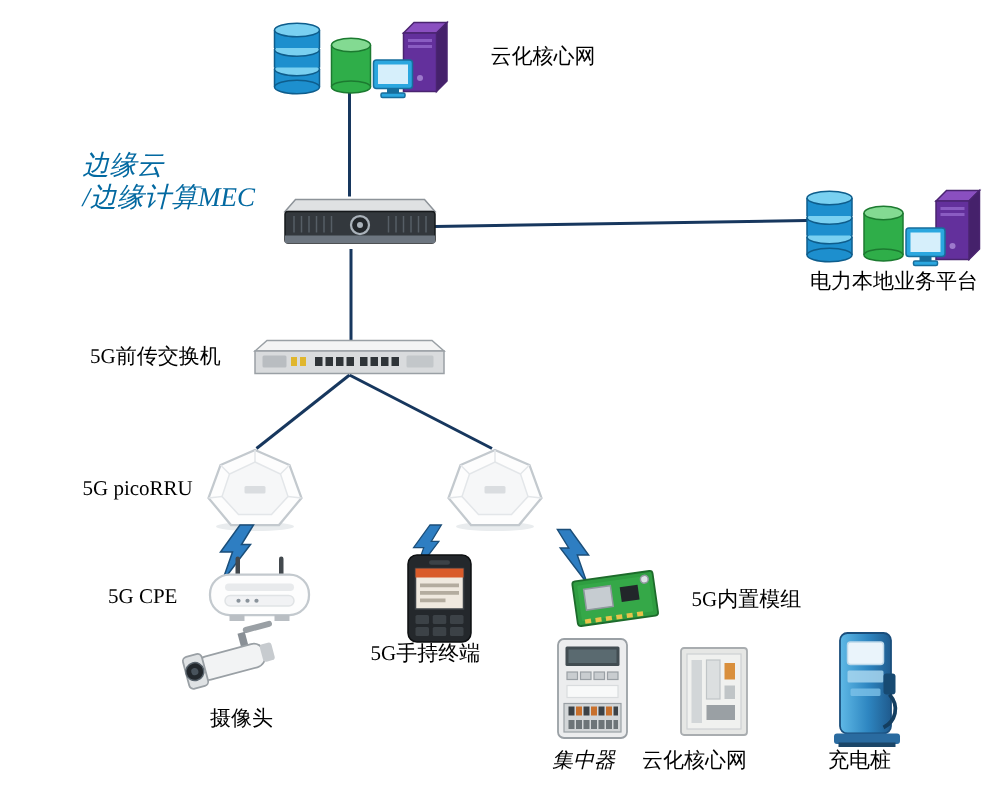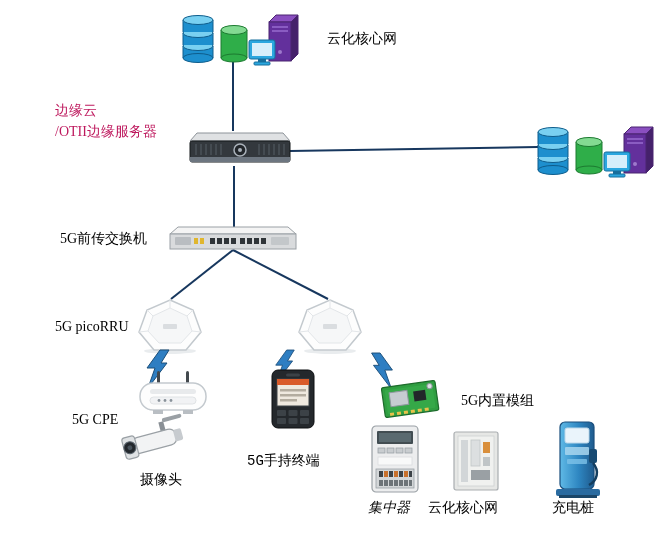--- a/index.html
+++ b/index.html
@@ -3,21 +3,21 @@
 <meta charset="utf-8">
 <style>
   html,body { margin:0; padding:0; background:#ffffff; }
   .canvas {
     position:relative; width:659px; height:534px; background:#ffffff;
     font-family:"Liberation Serif","DejaVu Serif",serif; overflow:hidden;margin-left:27px;
   }
   .node { position:absolute; }
   .node svg { display:block; overflow:visible; }
   .lbl { position:absolute; font-size:14px; line-height:16px; color:#000; white-space:nowrap; }
-  .lbl-multi { position:absolute; font-size:14px; line-height:21px; color:#be185d; white-space:nowrap; }
+  .lbl-multi { position:absolute; font-size:18px; line-height:21px; color:#0369a1; white-space:nowrap;font-style:italic; }
   .wires { position:absolute; left:0; top:0; pointer-events:none; }
 </style>
 </head>
 <body>
 
 <div class="canvas">
 
   <svg class="wires" width="659" height="534" viewBox="0 0 659 534">
     <line x1="206" y1="62" x2="206" y2="131" stroke="#17375e" stroke-width="2"></line>
     <line x1="207" y1="166" x2="207" y2="227" stroke="#17375e" stroke-width="2"></line>
@@ -86,21 +86,21 @@
           <line x1="87" y1="16" x2="87" y2="27"></line>
         <line x1="92" y1="16" x2="92" y2="27"></line>
           <line x1="97" y1="16" x2="97" y2="27"></line>
       </g>
       <circle cx="53" cy="22" r="6" fill="#22262a" stroke="#aab2ba" stroke-width="1.5"></circle>
       <circle cx="53" cy="22" r="2" fill="#aab2ba"></circle>
     </svg>
   </div>
   <div class="lbl-multi" style="left:28px; top:100px;">
     <div>边缘云</div>
-    <div>/OTII边缘服务器</div>
+    <div>/边缘计算MEC</div>
   </div>
 
   <div class="node" style="left:505px; top:122px;">
     <svg width="130" height="58" viewBox="0 0 130 58">
       <g>
         <polygon points="92,12 99,5 121,5 114,12" fill="#8a4fc0" stroke="#4a2470"></polygon>
         <polygon points="114,12 121,5 121,44 114,51" fill="#45216b" stroke="#4a2470"></polygon>
         <rect x="92" y="12" width="22" height="39" fill="#63309c" stroke="#4a2470"></rect>
         <rect x="95" y="16" width="16" height="2" fill="#8a5cc2"></rect>
         <rect x="95" y="20" width="16" height="2" fill="#8a5cc2"></rect>
@@ -129,20 +129,21 @@
         <ellipse cx="57" cy="20" rx="13" ry="4.5" fill="#83da92" stroke="#1c7a30"></ellipse>
       </g>
       <g>
         <rect x="72" y="30" width="26" height="19" rx="2" fill="#2ba7df" stroke="#176e9c"></rect>
         <rect x="75" y="33" width="20" height="13" fill="#d6effb"></rect>
         <rect x="81" y="49" width="8" height="3" fill="#176e9c"></rect>
         <rect x="77" y="52" width="16" height="3" rx="1" fill="#2ba7df" stroke="#176e9c"></rect>
       </g>
     </svg>
   </div>
+  <div class="lbl" style="left:513px; top:181px;">电力本地业务平台</div>
 
   <div class="node" style="left:143px; top:224px;">
     <svg width="126" height="30" viewBox="0 0 126 30">
       <polygon points="8,3 118,3 126,10 0,10" fill="#f4f4f4" stroke="#9aa0a5"></polygon>
       <rect x="0" y="10" width="126" height="15" fill="#d9dbdd" stroke="#9aa0a5"></rect>
       <rect x="5" y="13" width="16" height="8" rx="1" fill="#b9bdc1"></rect>
       <rect x="24" y="14" width="4" height="6" fill="#e0b62e"></rect>
       <rect x="30" y="14" width="4" height="6" fill="#e0b62e"></rect>
       <g fill="#2f3438">
         <rect x="40" y="14" width="5" height="6"></rect>
@@ -211,21 +212,21 @@
       <rect x="3" y="13" width="66" height="27" rx="13" fill="#fdfdfd" stroke="#c3c9ce" stroke-width="1.5"></rect>
       <rect x="13" y="19" width="46" height="5" rx="2.5" fill="#e8eaec"></rect>
       <rect x="13" y="27" width="46" height="7" rx="3.5" fill="#f1f2f4" stroke="#e0e3e5"></rect>
       <circle cx="22" cy="30.5" r="1.4" fill="#8a939b"></circle>
       <circle cx="28" cy="30.5" r="1.4" fill="#8a939b"></circle>
       <circle cx="34" cy="30.5" r="1.4" fill="#8a939b"></circle>
       <rect x="16" y="40" width="10" height="4" fill="#b9bec3"></rect>
       <rect x="46" y="40" width="10" height="4" fill="#b9bec3"></rect>
     </svg>
   </div>
-  <div class="lbl" style="left:45px; top:412px;">5G CPE</div>
+  <div class="lbl" style="left:45px; top:391px;">5G CPE</div>
 
   <div class="node" style="left:90px; top:413px;">
     <svg width="78" height="56" viewBox="0 0 78 56">
       <g transform="rotate(-15 38 28)">
         <rect x="50" y="8" width="20" height="4" rx="2" fill="#9aa0a5"></rect>
         <rect x="46" y="11" width="5" height="11" fill="#8a9096"></rect>
         <rect x="14" y="20" width="46" height="16" rx="7" fill="#f2f3f4" stroke="#9aa0a5" stroke-width="1.2"></rect>
         <rect x="6" y="17" width="13" height="22" rx="3" fill="#dfe2e4" stroke="#9aa0a5" stroke-width="1.2"></rect>
         <circle cx="12" cy="28" r="6" fill="#23282d" stroke="#5a646d"></circle>
         <circle cx="12" cy="28" r="2.4" fill="#49535c"></circle>
@@ -247,21 +248,21 @@
       <g fill="#3c4247">
         <rect x="7" y="42" width="9" height="6" rx="1"></rect>
           <rect x="18.5" y="42" width="9" height="6" rx="1"></rect>
         <rect x="30" y="42" width="9" height="6" rx="1"></rect>
           <rect x="7" y="50" width="9" height="6" rx="1"></rect>
         <rect x="18.5" y="50" width="9" height="6" rx="1"></rect>
           <rect x="30" y="50" width="9" height="6" rx="1"></rect>
       </g>
     </svg>
   </div>
-  <div class="lbl" style="left:220px; top:453px;font-family:Liberation Mono, monospace;">5G手持终端</div>
+  <div class="lbl" style="left:220px; top:429px;">5G手持终端</div>
 
   <div class="node" style="left:352px; top:374px;">
     <svg width="62" height="48" viewBox="0 0 62 48">
       <g transform="rotate(-8 31 24)">
         <rect x="4" y="10" width="54" height="30" rx="2" fill="#2f9e41" stroke="#1d6b2b" stroke-width="1.2"></rect>
         <rect x="7" y="13" width="48" height="24" rx="1" fill="#3ab04e" opacity="0.55"></rect>
         <rect x="11" y="16" width="18" height="14" fill="#c6ccd1" stroke="#8f979e"></rect>
         <rect x="35" y="18" width="12" height="10" fill="#22262a"></rect>
         <circle cx="52" cy="15" r="2.6" fill="#dde2e6" stroke="#8f979e"></circle>
         <g fill="#e8c24a">

